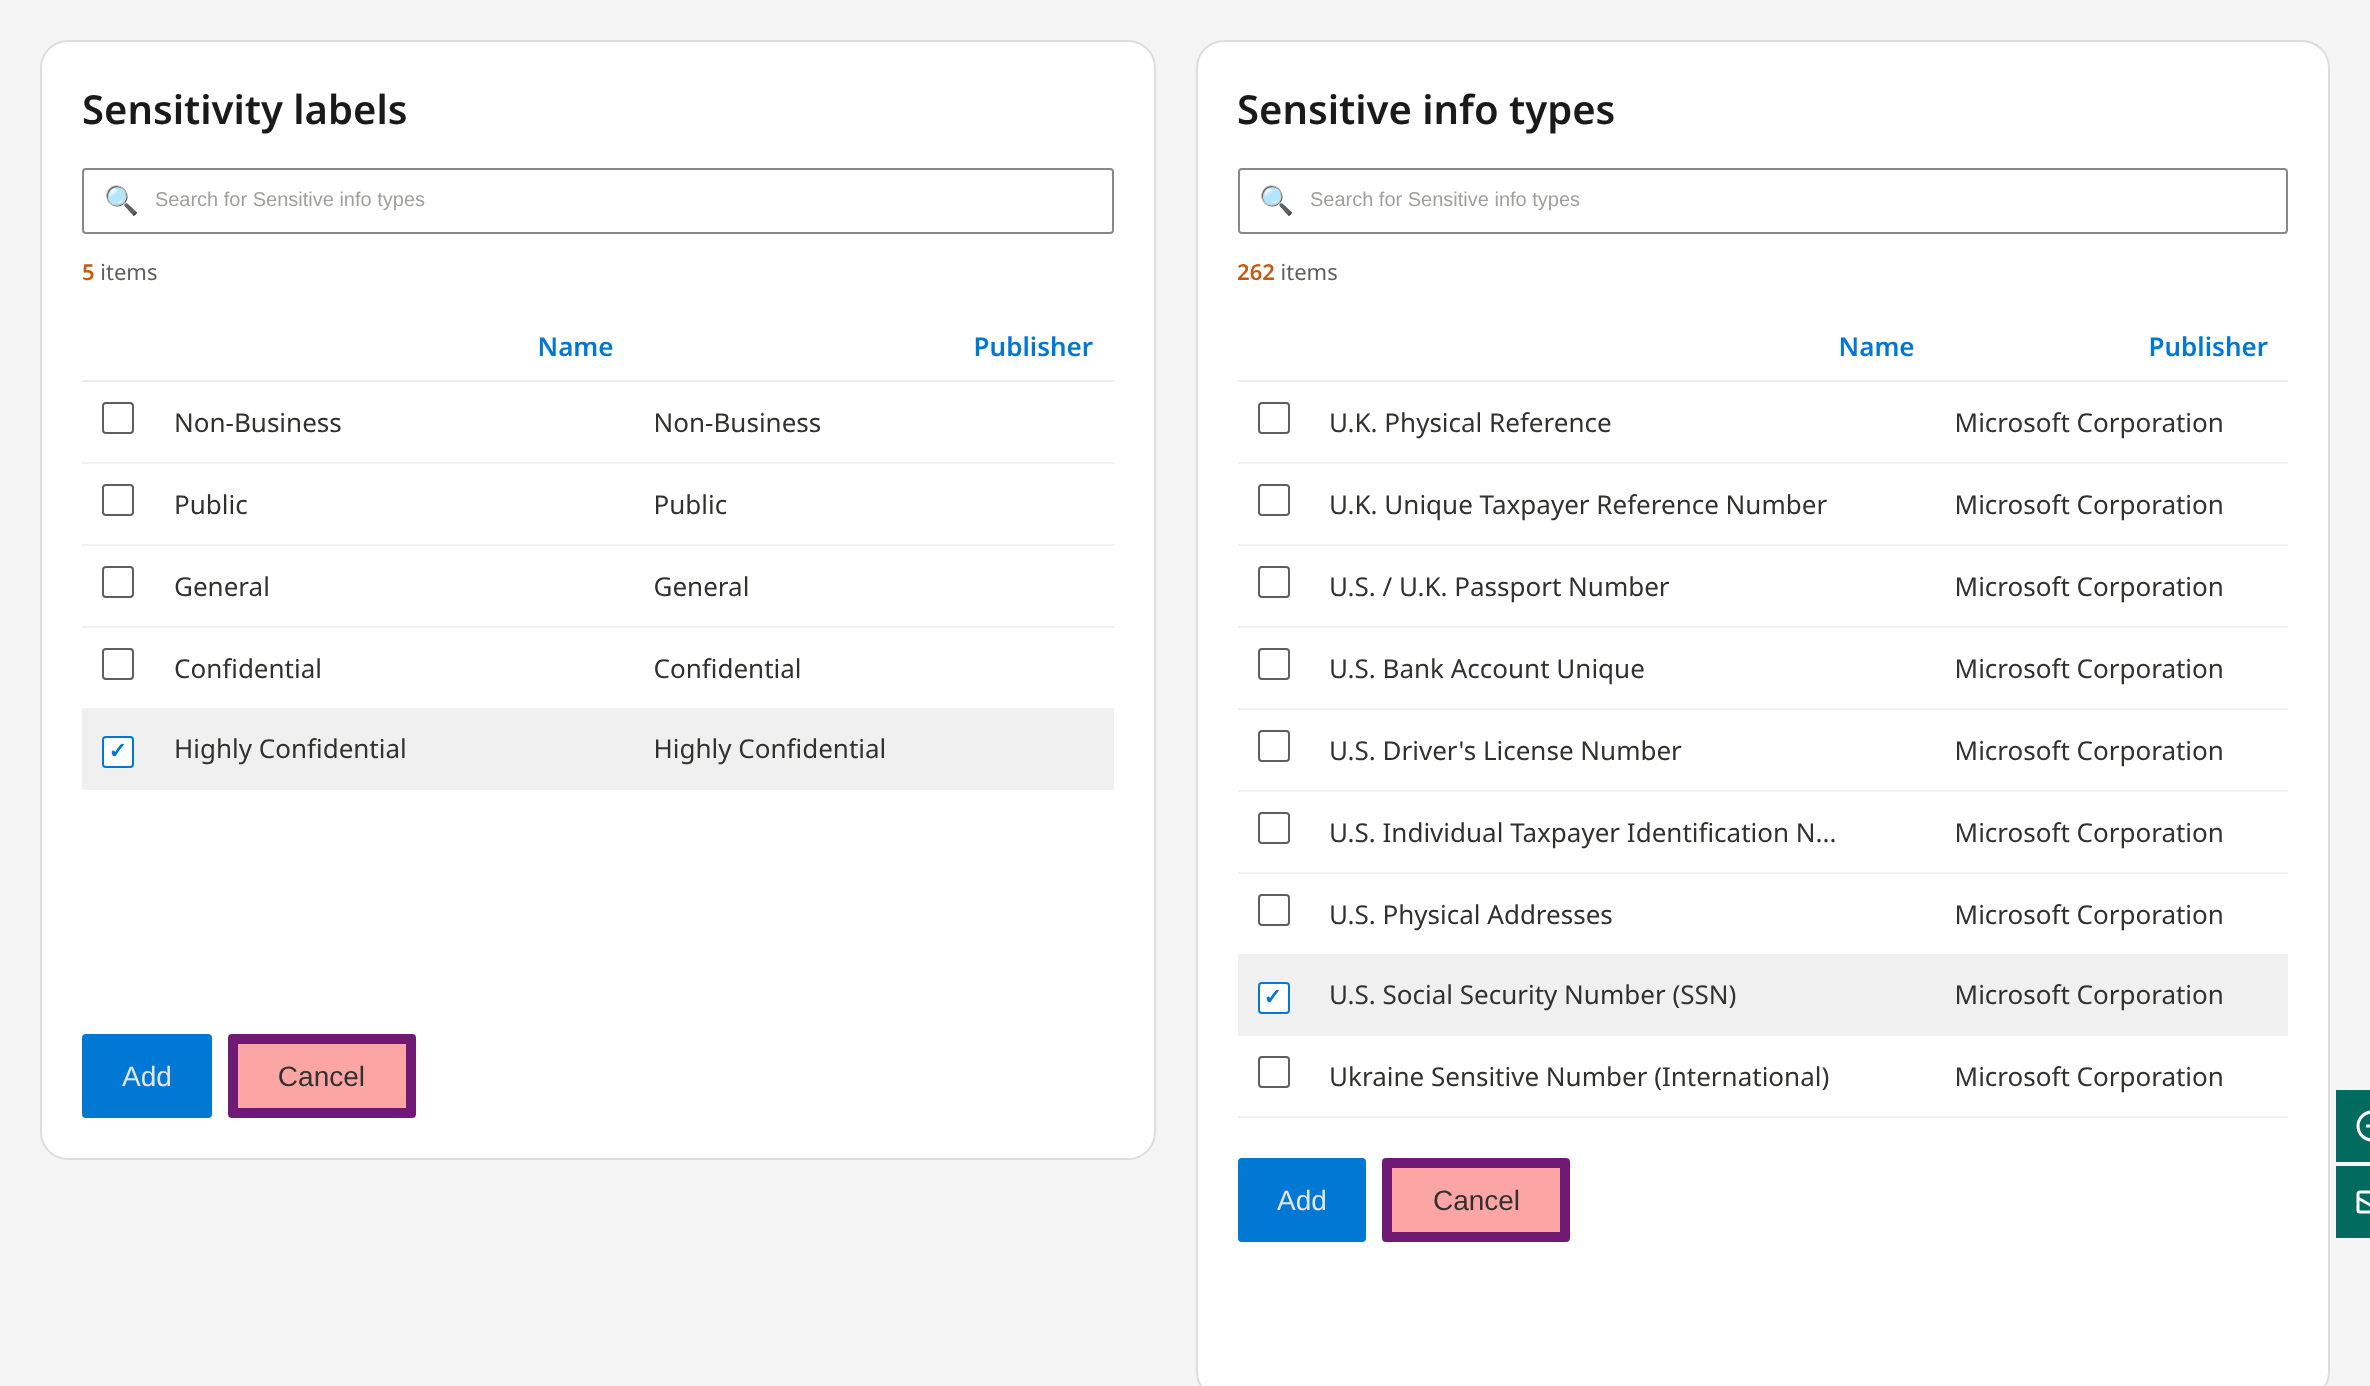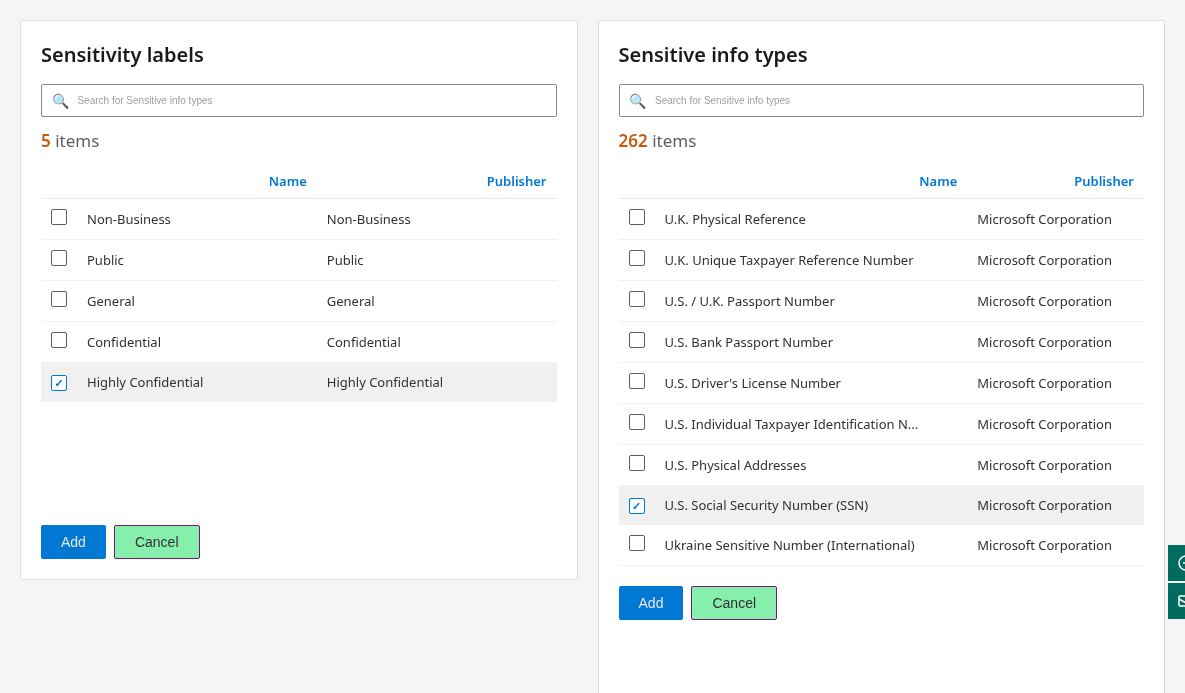--- a/index.html
+++ b/index.html
@@ -11,21 +11,21 @@
       justify-content: center;
       align-items: flex-start;
       padding: 20px;
       gap: 20px;
       min-height: 693px;
     }
 
     .panel {
       background: #fff;
       border: 1px solid #ddd;
-      border-radius: 2px;
+      border-radius: 14px;
       padding: 20px;
       display: flex;
       flex-direction: column;
       gap: 12px;
     }
 
     .panel-left {
       width: 560px;
       min-height: 560px;
     }
@@ -63,21 +63,21 @@
       flex: 1;
       font-size: 10px;
       color: #323130;
     }
 
     .search-input::placeholder {
       color: #a19f9d;
     }
 
     .items-count {
-      font-size: 17px;
+      font-size: 11px;
     }
 
     .items-count .count-num {
       color: #c55a11;
       font-weight: 600;
     }
 
     .items-count .count-label {
       color: #605e5c;
     }
@@ -160,23 +160,23 @@
       color: #e5e5e5;
       border: none;
       border-radius: 2px;
       padding: 8px 20px;
       font-size: 14px;
       cursor: pointer;
       font-weight: 400;
     }
 
     .btn-cancel {
-      background: #86efac;
+      background: #fca5a5;
       color: #323130;
-      border: 1px solid #701a75;
+      border: 5px solid #701a75;
       border-radius: 2px;
       padding: 8px 20px;
       font-size: 14px;
       cursor: pointer;
     }
 
     .side-buttons {
       position: absolute;
       right: -40px;
       bottom: 80px;
@@ -306,21 +306,21 @@
               <td>U.K. Unique Taxpayer Reference Number</td>
               <td>Microsoft Corporation</td>
             </tr>
             <tr>
               <td class="checkbox-cell"><div class="checkbox-wrap"></div></td>
               <td>U.S. / U.K. Passport Number</td>
               <td>Microsoft Corporation</td>
             </tr>
             <tr>
               <td class="checkbox-cell"><div class="checkbox-wrap"></div></td>
-              <td>U.S. Bank Passport Number</td>
+              <td>U.S. Bank Account Unique</td>
               <td>Microsoft Corporation</td>
             </tr>
             <tr>
               <td class="checkbox-cell"><div class="checkbox-wrap"></div></td>
               <td>U.S. Driver's License Number</td>
               <td>Microsoft Corporation</td>
             </tr>
             <tr>
               <td class="checkbox-cell"><div class="checkbox-wrap"></div></td>
               <td>U.S. Individual Taxpayer Identification N...</td>

